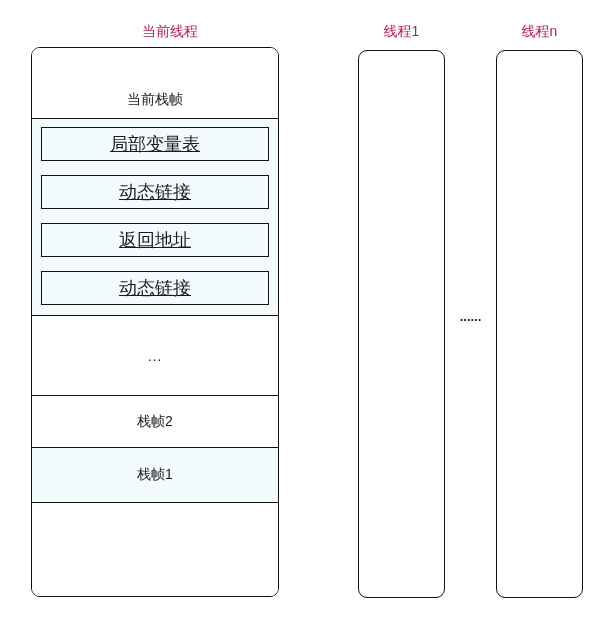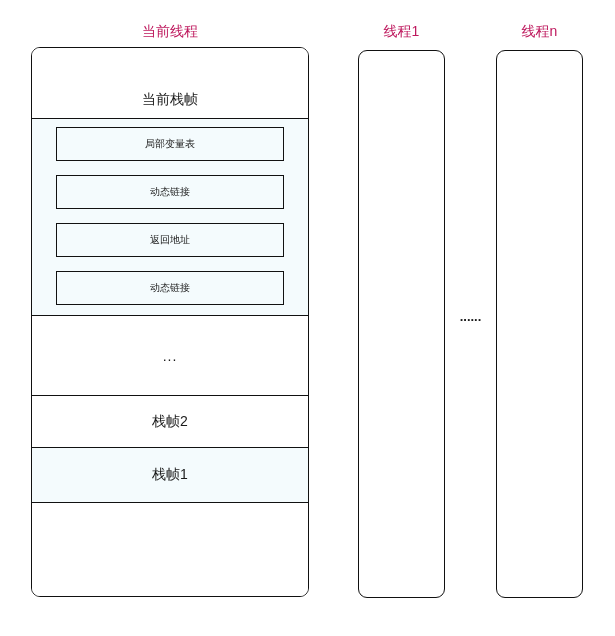--- a/index.html
+++ b/index.html
@@ -24,21 +24,21 @@
     text-align: center;
     font-size: 14px;
     color: #be185d;
     white-space: nowrap;
   }
   
   .stack {
     position: absolute;
     left: 31px;
     top: 47px;
-    width: 278px;
+    width: 248px;
     height: 550px;
     border: 1.5px solid #111111;
     border-radius: 9px;
     background: #ffffff;
     box-sizing: border-box;
     display: flex;
     flex-direction: column;
     overflow: hidden;
   }
   .section {
@@ -65,22 +65,23 @@
   }
   .frame-part-box {
     box-sizing: border-box;
     width: 228px;
     height: 34px;
     border: 1.2px solid #111111;
     background: transparent;
     display: flex;
     align-items: center;
     justify-content: center;
-    font-size: 10px;
+    font-size: 18px;
     flex: 0 0 auto;
+    text-decoration: underline;
   }
   .sec-dots   { height: 80px; letter-spacing: 1px; }
   .sec-frame3 { height: 55px; }
   .sec-frame2 { height: 52px; }
   .sec-frame1 { height: 55px; }
   .sec-bottom { flex: 1 1 auto; border-bottom: none; }
   
   .thread-col {
     position: absolute;
     top: 50px;

